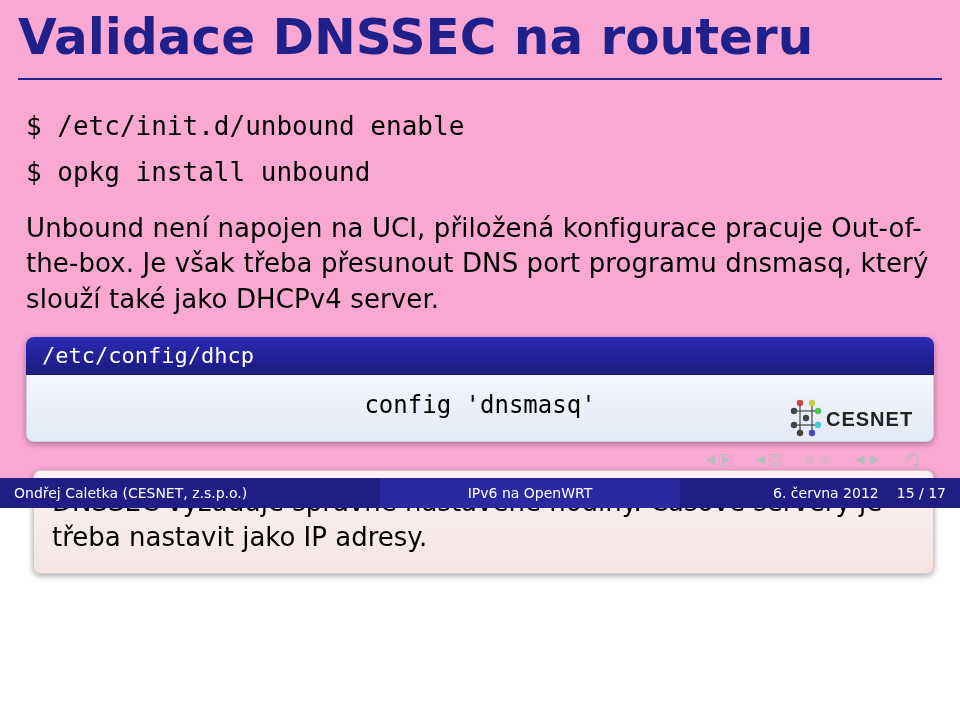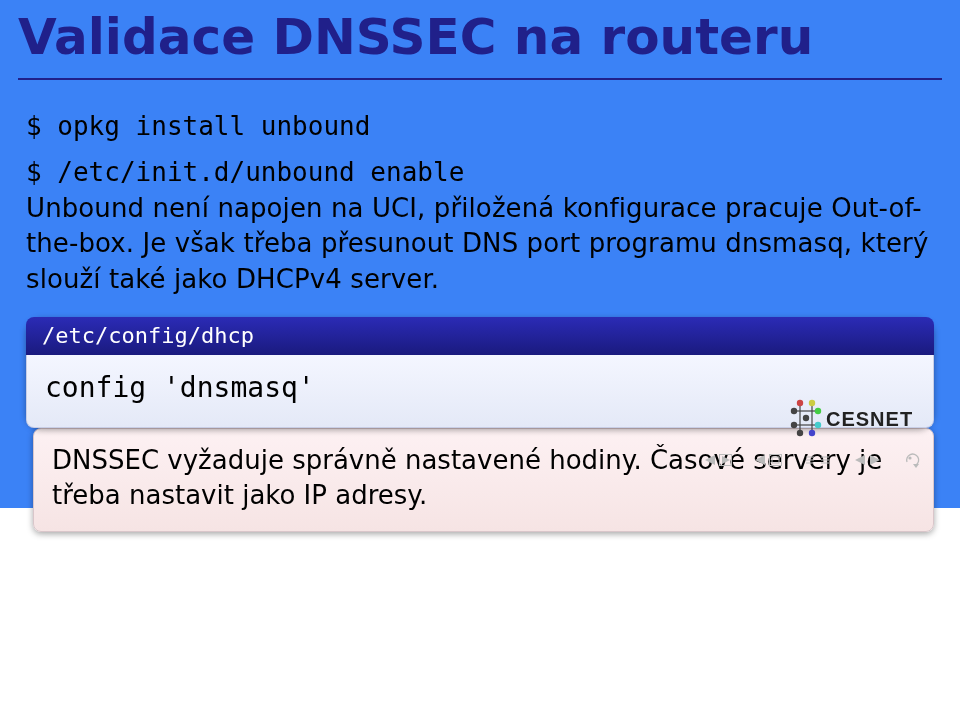--- a/index.html
+++ b/index.html
@@ -1,53 +1,53 @@
 <!DOCTYPE html>
 <html><head>
 <meta charset="utf-8">
 <style>
   * { margin:0; padding:0; box-sizing:border-box; }
   html,body { width:960px; height:720px; font-family:"DejaVu Sans","Helvetica Neue",Arial,sans-serif; background:#fff; overflow:hidden; }
-  .slide { position:relative; width:960px; height:508px; background:#3b82f6; }
+  .slide { position:relative; width:960px; height:508px; background:#f9a8d4; }
 
   .title {
     position:absolute; left:18px; top:8px; right:18px;
     font-size:50px; font-weight:600; color:#20208a;
     border-bottom:2px solid #20208a;
     padding-bottom:12px;
   }
   .content { position:absolute; left:26px; right:26px; top:100px; }
 
   .cmd {
     font-family:"DejaVu Sans Mono","Courier New",monospace;
     font-size:26px; color:#000;
     line-height:1.45;
     margin-top:8px;
   }
   .para {
     font-size:26px; color:#000; line-height:1.35;
-    margin-bottom:20px;
+    margin-top:20px; margin-bottom:20px;
     letter-spacing:0.1px;
   }
 
   .box {
-    position:relative; border-radius:16px; 
+    position:relative; border-radius:8px; margin-bottom:28px;
     box-shadow:0 2px 6px rgba(0,0,0,0.35);
   }
   .box-head {
     font-family:"DejaVu Sans Mono","Courier New",monospace;
     font-size:22px; color:#fff;
     padding:6px 16px 7px;
     border-top-left-radius:8px; border-top-right-radius:8px;
   }
   .box-body {
     font-family:"DejaVu Sans Mono","Courier New",monospace;
-    font-size:28px; color:#000; line-height:1.5;
+    font-size:24px; color:#000; line-height:1.5;
     padding:12px 18px 18px;
-    border-bottom-left-radius:8px; border-bottom-right-radius:8px;
+    border-bottom-left-radius:8px; border-bottom-right-radius:8px;text-align:center;
   }
   .box-blue .box-head {
     background:linear-gradient(#2b2bb6,#1a1a7e);
   }
   .box-blue .box-body {
     background:linear-gradient(#f4f6ff,#e4e9f7);
     border:1px solid #c8cee6; border-top:none;
   }
   .alertbox {
     border-radius:8px; box-shadow:0 2px 6px rgba(0,0,0,0.35);
@@ -83,22 +83,22 @@
 </style>
 </head>
 <body>
 
 <div class="slide">
 
   <div class="title">Validace DNSSEC na routeru</div>
 
   <div class="content">
 
+    <div class="cmd">$ /etc/init.d/unbound enable</div>
     <div class="cmd">$ opkg install unbound</div>
-    <div class="cmd">$ /etc/init.d/unbound enable</div>
 
     <div class="para">Unbound není napojen na UCI, přiložená konfigurace pracuje Out-of-the-box. Je však třeba přesunout DNS port programu dnsmasq, který slouží také jako DHCPv4 server.</div>
 
     <div class="box box-blue">
       <div class="box-head">/etc/config/dhcp</div>
       <div class="box-body">
         <span>config 'dnsmasq'</span><br>
       </div>
     </div>
 
@@ -166,14 +166,22 @@
           <polygon class="tri" points="1,1 11,6 1,11"></polygon>
         </svg>
     </span>
     <svg class="swirl" viewBox="0 0 20 16">
       <path d="M3 10 A6 6 0 1 1 12 13" fill="none" stroke="#bbb" stroke-width="1.3"></path>
       <polygon class="tri" points="9,12 15,12 12,16"></polygon>
       <circle cx="6" cy="6" r="1.6" fill="#bbb"></circle>
     </svg>
   </div>
 
+  <div class="footbar">
+    <div class="fb1">Ondřej Caletka (CESNET, z.s.p.o.)</div>
+    <div class="fb2">IPv6 na OpenWRT</div>
+    <div class="fb3">
+      <span>6. června 2012</span>
+      <span>15 / 17</span>
+    </div>
+  </div>
 
 </div>
 
 </body></html>

